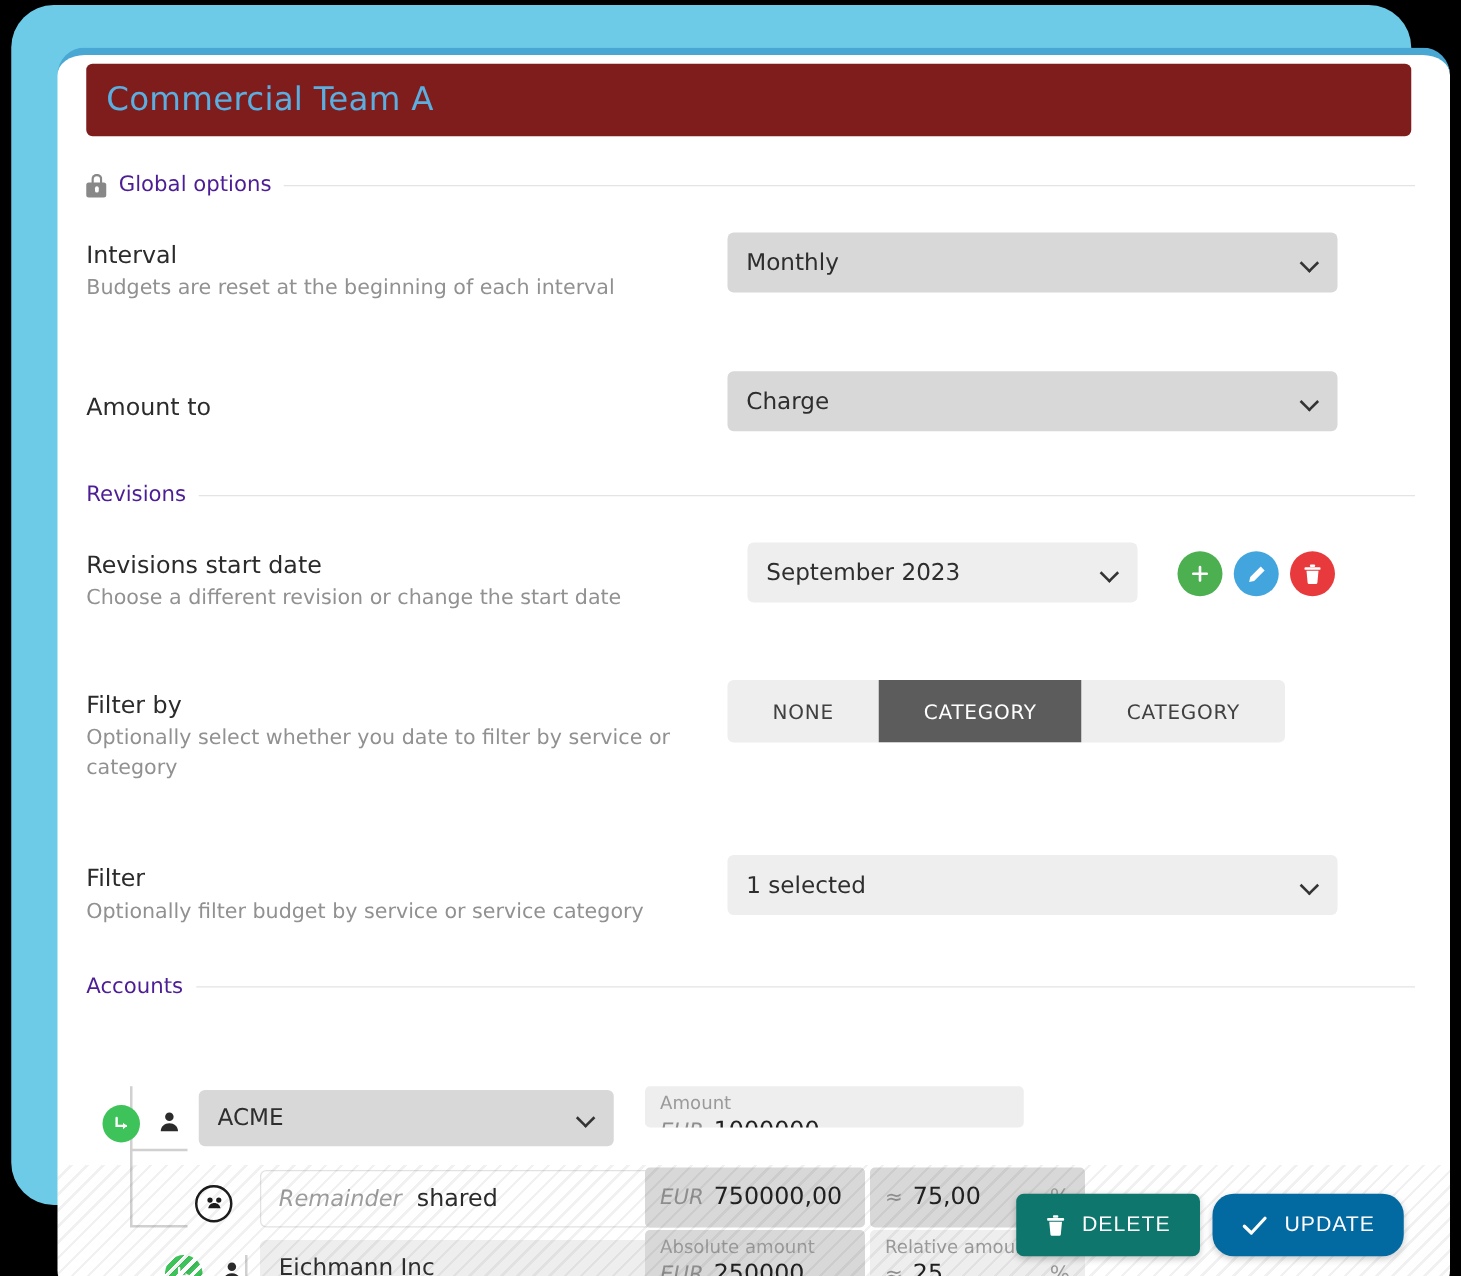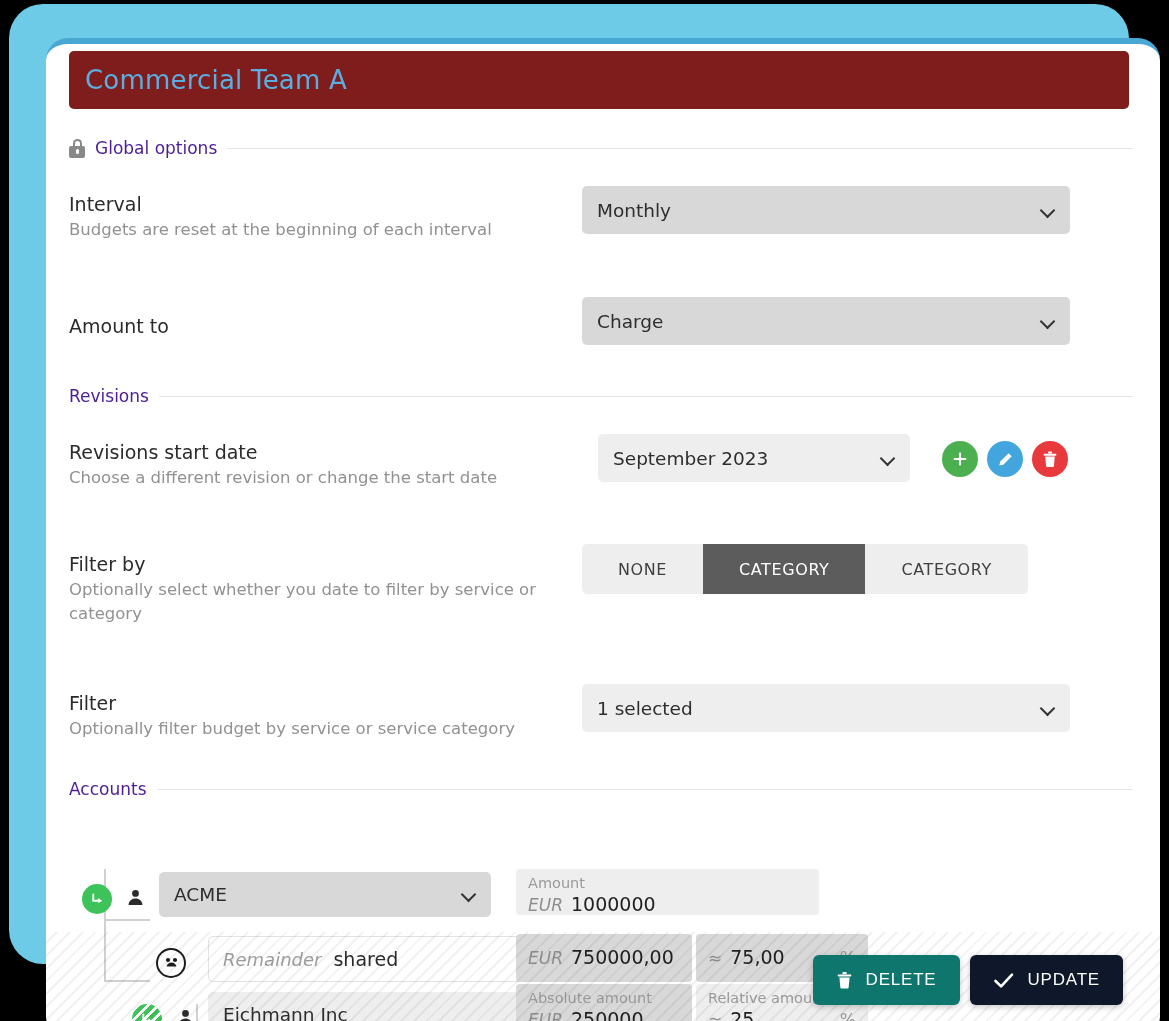--- a/index.html
+++ b/index.html
@@ -342,21 +342,21 @@
     padding: 0 23px;
     border-radius: 6px;
     color: #ffffff;
     font-size: 17px;
     letter-spacing: 0.8px;
     border: none;
     cursor: pointer;
     box-shadow: 0 2px 6px rgba(0,0,0,0.22);
   }
   .fab.delete { background: #0f766e; }
-  .fab.update { background: #0f172a; }
+  .fab.update { background: #0369a1; border-radius: 17px; }
 </style>
 </head>
 <body>
 
 <div id="blue-backdrop"></div>
 
 <div id="card">
   <div class="card-inner">
 
     <div id="title-bar">
@@ -462,21 +462,21 @@
           <svg width="19" height="19" viewBox="0 0 19 19">
             <circle cx="9.5" cy="5.4" r="3.4" fill="#2b2b2b"></circle>
             <path d="M2.6 17c0-3.9 3.1-6.4 6.9-6.4s6.9 2.5 6.9 6.4z" fill="#2b2b2b"></path>
           </svg>
         </span>
       </div>
       <div class="select" style="left:113px; top:28px; width:332px; height:45px;">
         <span class="sel-value">ACME</span>
         <span class="chevron"></span>
       </div>
-      <div class="amt-box" style="left:470px; top:25px; width:303px; height:46px;">
+      <div class="amt-box" style="left:470px; top:25px; width:303px; height:33px;">
         <div class="amt-label">Amount</div>
         <div class="amt-line">
           <span class="amt-cur">EUR</span>
           <span class="amt-val">1000000</span>
         </div>
       </div>
 
       <div class="acct-row" style="top:96px; height:46px;">
         <div class="group-icon" style="margin-left:110px;">
           <svg width="17" height="15" viewBox="0 0 17 15">

